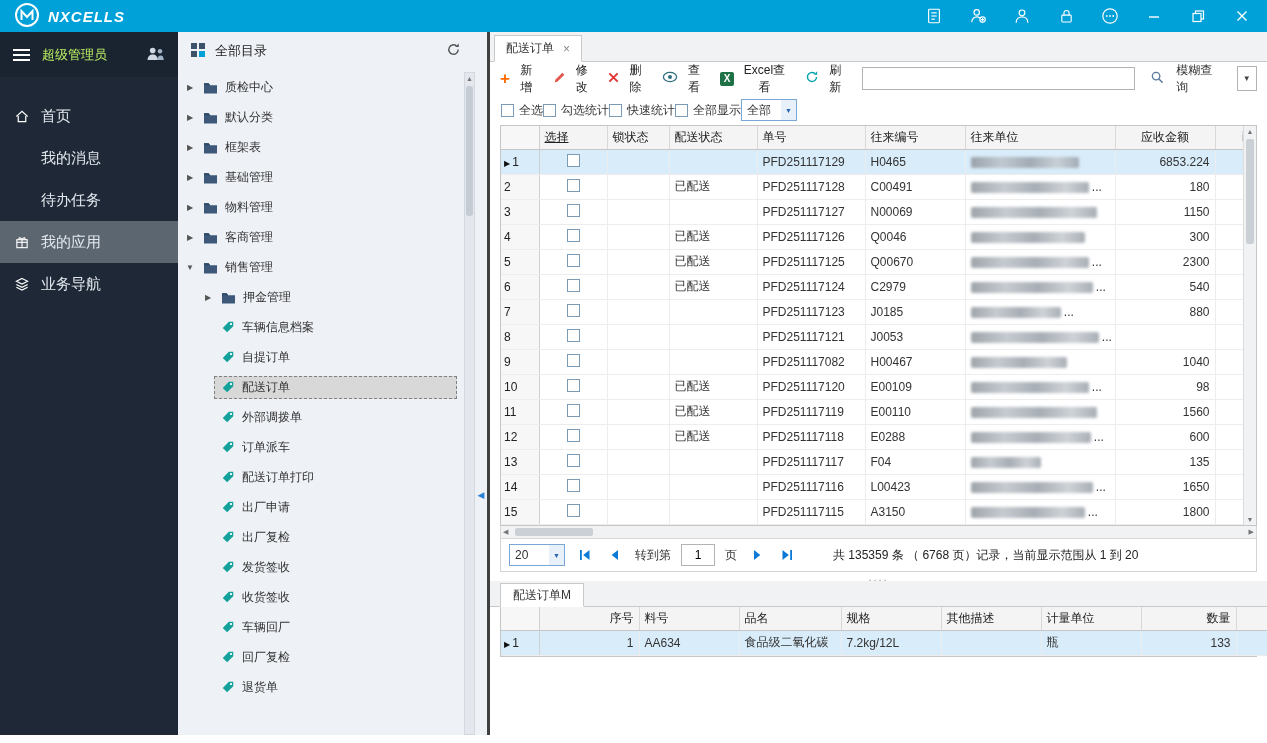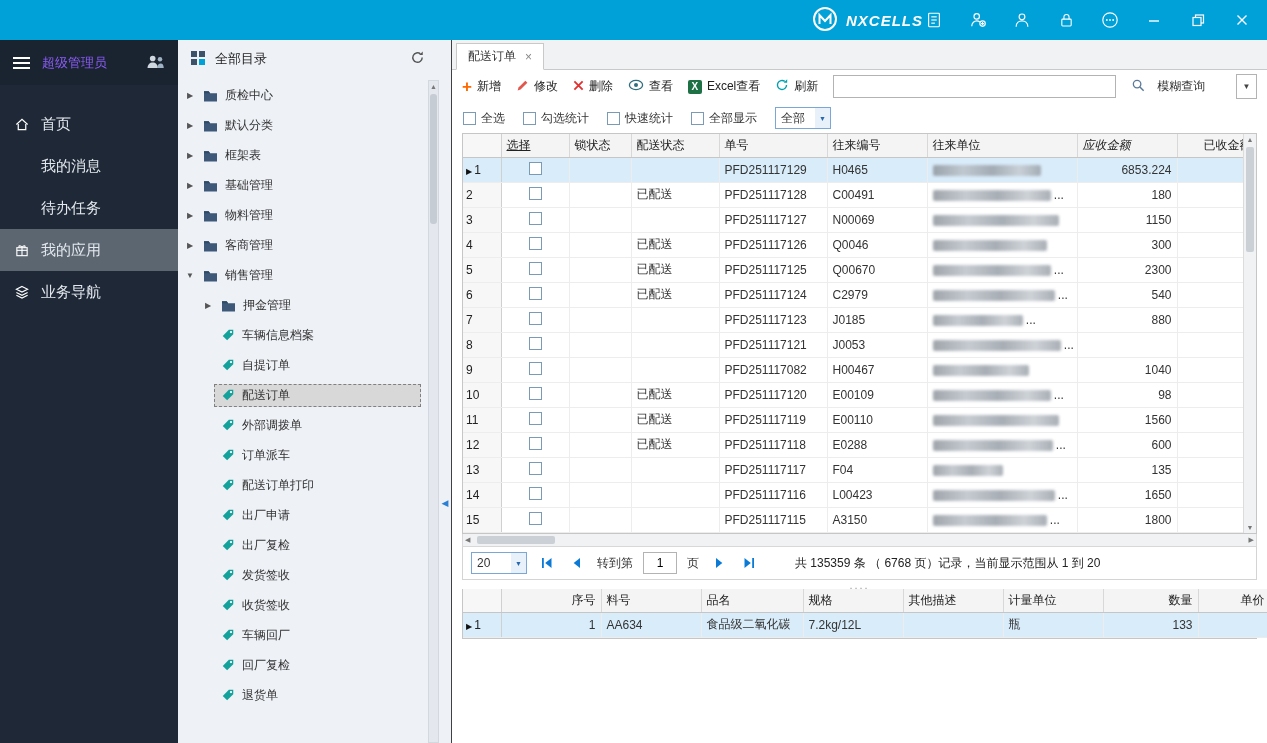--- a/index.html
+++ b/index.html
@@ -1,41 +1,41 @@
 <!DOCTYPE html>
 <html><head>
 <meta charset="utf-8">
 <style>
   *{box-sizing:border-box;margin:0;padding:0}
   html,body{width:1267px;height:743px;overflow:hidden}
   body{font-family:"Liberation Sans",sans-serif;font-size:12px;color:#333;background:#fff}
 
   
-  .topbar{height:40px;background:#00a0d8;display:flex;align-items:center;justify-content:flex-end;padding:0 14px}
+  .topbar{height:32px;background:#00a0d8;display:flex;align-items:center;justify-content:space-between;padding:0 14px}
   .brand{display:flex;align-items:center;gap:8px;color:#fff}
   .brand-name{font-size:15px;font-weight:bold;font-style:italic;letter-spacing:1px}
   .topbar-icons{display:flex;align-items:center;gap:22px}
   .tb-icon{width:22px;height:22px;display:flex;align-items:center;justify-content:center;cursor:pointer}
 
   
   .shell{display:flex;height:703px}
 
   
   .sidebar{width:178px;background:#1e2836;color:#e3e8ee;flex-shrink:0;display:flex;flex-direction:column}
   .sidebar-header{height:45px;display:flex;align-items:center;padding:0 13px;gap:12px;background:#1a2330}
   .hamburger{cursor:pointer}
   .hamburger i{display:block;width:17px;height:2px;background:#fff;margin:3px 0}
-  .role{flex:1;font-size:13px;color:#8b5cf6;white-space:nowrap}
+  .role{flex:1;font-size:13px;color:#bef264;white-space:nowrap}
   .side-menu{padding-top:18px}
   .menu-item{height:42px;display:flex;align-items:center;gap:10px;padding:0 13px;cursor:pointer;font-size:15px}
   .menu-item.active{background:#5c6670}
   .mi-icon{width:18px;display:flex;justify-content:center;align-items:center}
 
   
-  .tree-panel{width:274px;background:#eef1f6;border-right:1px solid #404040;position:relative;flex-shrink:0;overflow:hidden}
+  .tree-panel{width:312px;background:#eef1f6;border-right:3px solid #404040;position:relative;flex-shrink:0;overflow:hidden}
   .tree-header{height:38px;display:flex;align-items:center;padding:0 12px;gap:9px}
   .tree-title{font-size:13px;color:#1d1d1d;flex:1}
   .tree-refresh{cursor:pointer;margin-right:14px}
   .tree{padding:2px 0}
   .tree-item{height:30px;display:flex;align-items:center;padding:0 6px;cursor:pointer;white-space:nowrap}
   .tree-item .arrow{width:12px;font-size:8px;color:#555;text-align:center;flex-shrink:0}
   .tree-item.l1{padding-left:24px}
   .node-body{display:flex;align-items:center;gap:7px;padding:2px 6px;border:1px solid transparent}
   .node-body.selected{background:#d8d8d8;border:1px dashed #808080;flex:1;margin-right:24px}
   .t-icon{display:flex;align-items:center}
@@ -51,21 +51,21 @@
   .tab-close{color:#888;font-size:12px;cursor:pointer}
 
   .toolbar{height:33px;display:flex;align-items:center;gap:15px;padding:0 10px}
   .tbtn{display:flex;align-items:center;gap:5px;cursor:pointer;background:none;border:none;font:inherit;color:#222}
   .plus-ic{color:#ff6a00;font-weight:bold;font-size:17px;line-height:14px}
   .excel-ic{width:14px;height:14px;background:#1e7145;color:#fff;font-size:10px;font-weight:bold;display:flex;align-items:center;justify-content:center;border-radius:2px}
   .search-input{width:283px;height:23px;border:1px solid #b3b3b3;padding:0 5px;font:inherit}
   .fuzzy{display:flex;align-items:center;gap:11px;cursor:pointer}
   .more-btn{margin-left:auto;width:21px;height:25px;border:1px solid #b3b3b3;background:#fff;display:flex;align-items:center;justify-content:center;font-size:8px;color:#444;cursor:pointer}
 
-  .filterbar{height:30px;display:flex;align-items:center;gap:18px;padding:0 11px}
+  .filterbar{height:30px;display:flex;align-items:center;padding:0 11px}
   .chk{width:13px;height:13px;border:1px solid #7b9ab5;background:#fff;display:inline-block;flex-shrink:0}
   .filter-item{display:flex;align-items:center;gap:5px;cursor:pointer}
   .scope-select{min-width:56px;height:22px;border:1px solid #7ba7d7;background:#fff;display:flex;align-items:center;justify-content:space-between;gap:6px;padding-left:5px;cursor:pointer}
   .scope-arrow{width:15px;height:20px;background:#e8f0fa;display:flex;align-items:center;justify-content:center;font-size:7px;color:#2567b0}
 
   
   .grid-area{position:relative;margin:0 10px;background:#fff;border:1px solid #c6c6c6;height:401px;overflow:hidden}
   table.grid{border-collapse:collapse;table-layout:fixed;width:100%}
   .grid th{background:#f4f4f4;border-right:1px solid #d8d8d8;border-bottom:1px solid #c6c6c6;height:23px;font-weight:normal;padding:0 5px;text-align:left;color:#222;white-space:nowrap;overflow:hidden}
   .grid td{border-right:1px solid #ededed;border-bottom:1px solid #ededed;height:25px;padding:0 5px;white-space:nowrap;overflow:hidden}
@@ -590,21 +590,21 @@
           </colgroup>
           <thead>
             <tr>
               <th class="ind"></th>
               <th style=" text-decoration: underline;">选择</th>
               <th>锁状态</th>
               <th>配送状态</th>
               <th>单号</th>
               <th>往来编号</th>
               <th>往来单位</th>
-              <th style="text-align: left; font-style: italic;">应收金额</th>
+              <th style="text-align: center;">应收金额</th>
               <th style="text-align: right;">已收金额</th>
             </tr>
           </thead>
           <tbody>
             <tr class="selected">
               <td class="ind"><span class="sel-arrow">▶</span><span>1</span></td>
               <td style="text-align: center;"><span class="chk"></span></td>
               <td></td>
               <td></td>
               <td>PFD251117129</td>
@@ -808,20 +808,25 @@
       <span class="pg-btn">
           <svg width="12" height="12" viewBox="0 0 12 12">
             <path d="M1.5 1 L7.8 6 L1.5 11 Z" fill="#0a7ad6"></path>
             <rect x="9.2" y="1" width="1.8" height="10" fill="#0a7ad6"></rect>
           </svg>
         </span>
       <span class="summary">共 135359 条 （ 6768 页）记录，当前显示范围从 1 到 20</span>
     </div>
     <div class="splitter">....</div>
 
+    <div class="detail-tabbar">
+      <div class="detail-tab">
+          <span>配送订单M</span>
+        </div>
+    </div>
     <div class="detail-grid-area">
       <table class="grid" id="detail-grid">
           <colgroup>
             <col style="width: 38px;">
             <col style="width: 100px;">
             <col style="width: 100px;">
             <col style="width: 102px;">
             <col style="width: 100px;">
             <col style="width: 100px;">
             <col style="width: 100px;">

